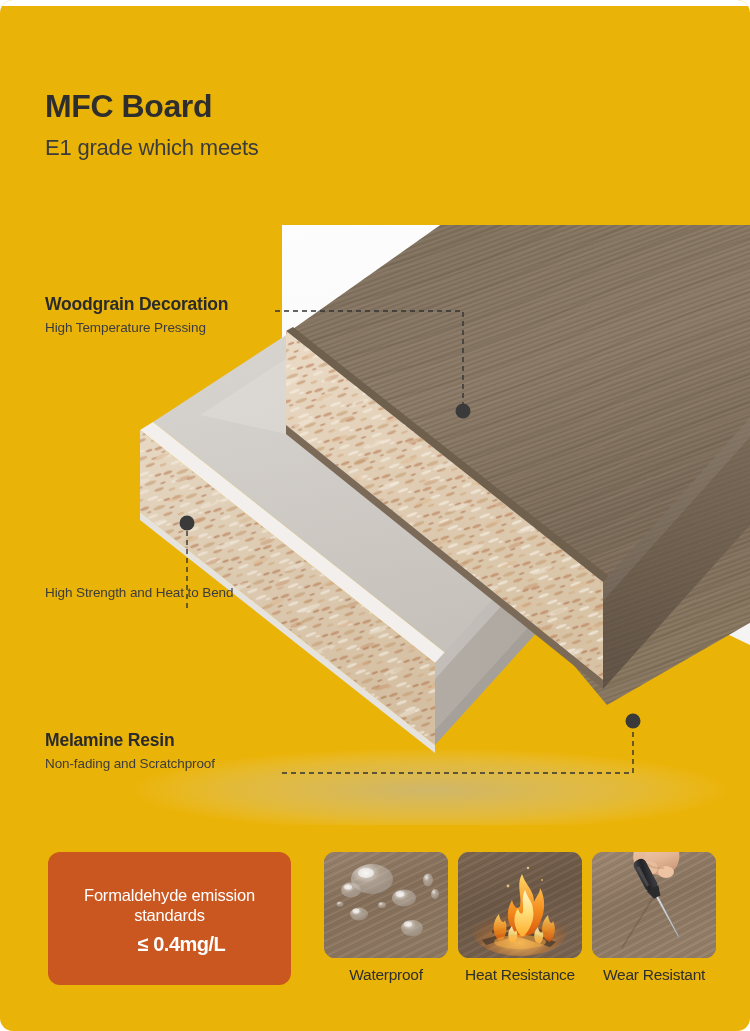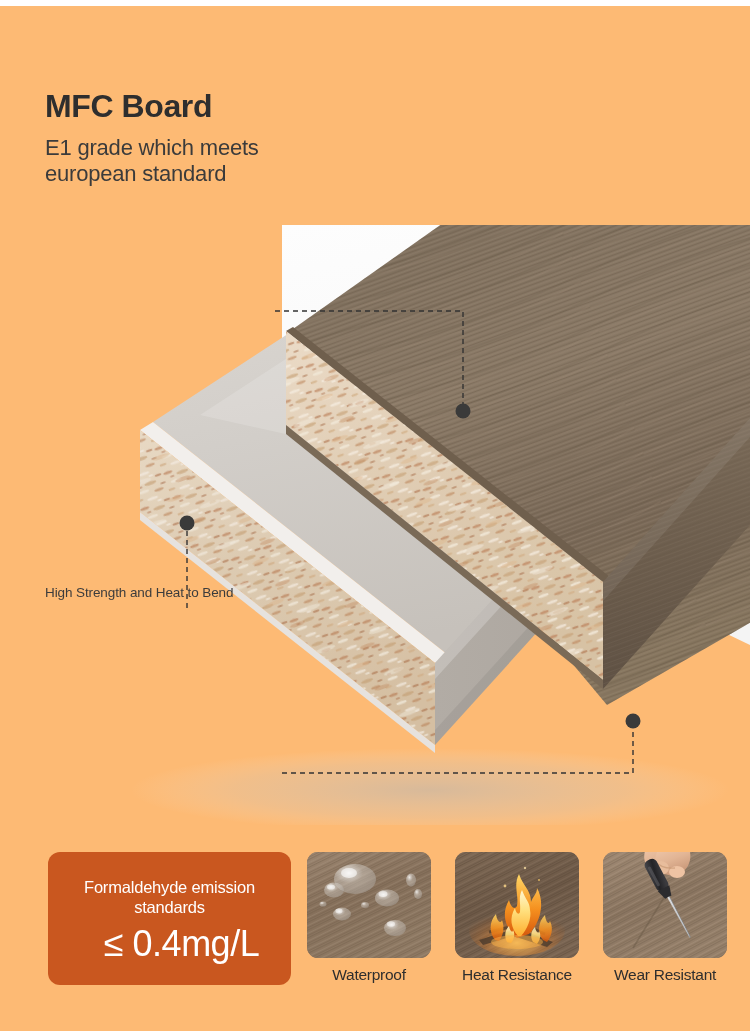--- a/index.html
+++ b/index.html
@@ -5,22 +5,23 @@
   * { margin:0; padding:0; box-sizing:border-box; }
   html,body { width:750px; height:1031px; }
   body {
     font-family:"Liberation Sans", sans-serif;
     background:#ffffff;
     overflow:hidden;
   }
   #page {
     position:relative;
     width:750px; height:1031px;
-    background:#fdba74;
+    background:#eab308;
     overflow:hidden;
+    border-radius:13px;
   }
   .top-white-strip {
     position:absolute; top:0; left:0; width:750px; height:6px;
     background:#ffffff; z-index:30;
   }
 
   
   .header { position:absolute; left:45px; top:88px; z-index:20; }
   .title {
     font-size:32px; font-weight:bold; color:#2e2e2e;
@@ -67,26 +68,26 @@
     display:flex; flex-direction:column;
     align-items:center; justify-content:center;
     padding:6px 10px 4px;
   }
   .badge-line1 {
     font-size:16.5px; color:#ffffff; font-weight:400;
     text-align:center; line-height:1.22; letter-spacing:-0.2px;
   }
   .badge-value {
     margin-top:9px;
-    font-size:36px; color:#ffffff; font-weight:normal;
+    font-size:20px; color:#ffffff; font-weight:bold;
     letter-spacing:-0.5px; line-height:1;margin-left:24px;
   }
   .tiles {
     position:absolute; left:305px; top:0; width:430px; height:140px;
-    display:flex; gap:20px;
+    display:flex; gap:6px;justify-content:center;
   }
   .tile { width:128px; display:flex; flex-direction:column; align-items:center; }
   .tile-img {
     width:124px; height:106px; border-radius:11px; overflow:hidden;
     position:relative; background:#8a7460;
   }
   .tile-img svg { display:block; width:124px; height:106px; }
   .tile-label {
     margin-top:8px; font-size:15.5px; color:#2e2e2e;
     letter-spacing:-0.25px; white-space:nowrap; text-align:center;
@@ -96,21 +97,20 @@
 <body>
 
 <div id="page">
 
   <div class="top-white-strip"></div>
 
   <div class="header">
     <div class="title">MFC Board</div>
     <div class="subtitle">
       <div>E1 grade which meets</div>
-      <div>european standard</div>
     </div>
   </div>
 
   <div class="illustration">
     <svg viewBox="0 0 750 600" xmlns="http://www.w3.org/2000/svg">
       <defs>
 
         <linearGradient id="woodTop" x1="0" y1="0" x2="0.35" y2="1">
           <stop offset="0%" stop-color="#8e7d6b"></stop>
           <stop offset="22%" stop-color="#80705e"></stop>
@@ -241,25 +241,33 @@
         <path d="M282 548 L633 548 L633 502"></path>
       </g>
       <g fill="#3a3a3a">
         <circle cx="463" cy="186" r="7.5"></circle>
         <circle cx="187" cy="298" r="7.5"></circle>
         <circle cx="633" cy="496" r="7.5"></circle>
       </g>
     </svg>
   </div>
 
+  <div class="callout" id="callout-woodgrain">
+    <div class="c-title">Woodgrain Decoration</div>
+    <div class="c-sub">High Temperature Pressing</div>
+  </div>
 
   <div class="callout" id="callout-particle">
     <div class="c-sub">High Strength and Heat to Bend</div>
   </div>
 
+  <div class="callout" id="callout-melamine">
+    <div class="c-title">Melamine Resin</div>
+    <div class="c-sub">Non-fading and Scratchproof</div>
+  </div>
 
   <div class="features">
 
     <div class="badge">
       <div class="badge-line1">Formaldehyde emission standards</div>
       <div class="badge-value">≤ 0.4mg/L</div>
     </div>
 
     <div class="tiles">
 

